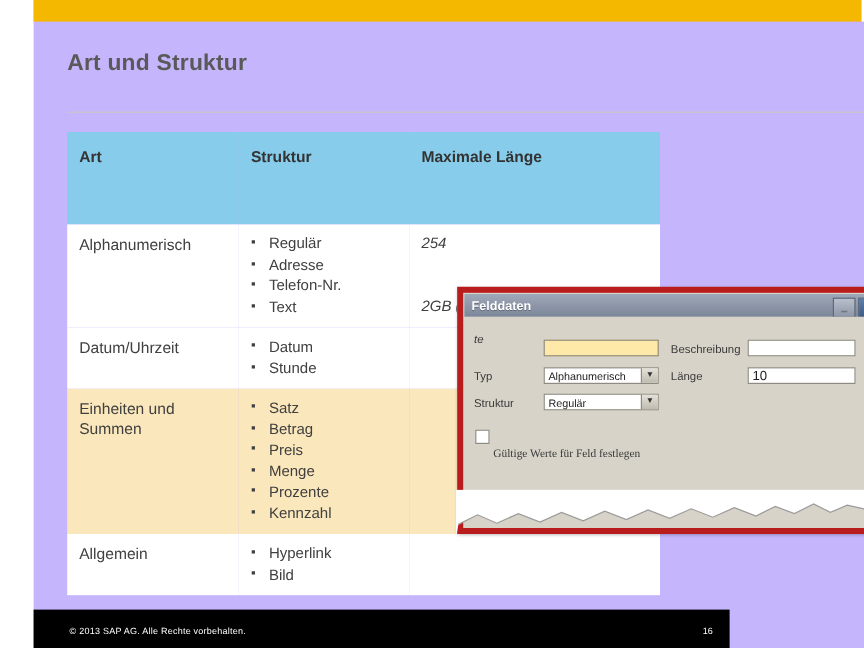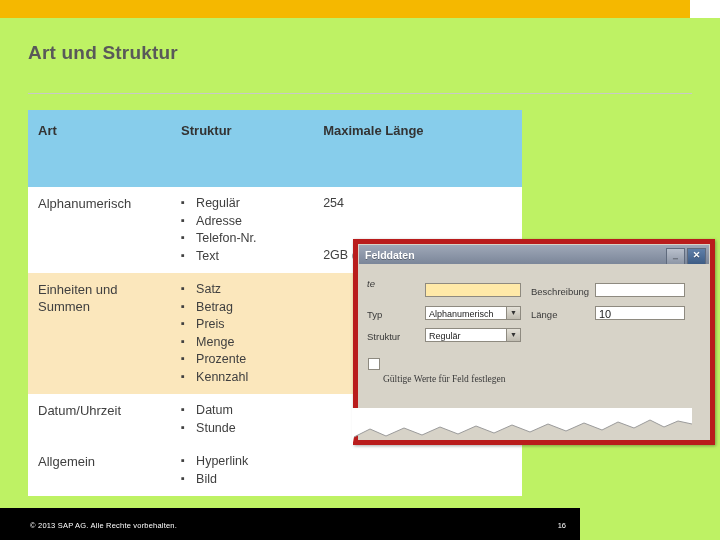--- a/index.html
+++ b/index.html
@@ -10,21 +10,22 @@
     width: 720px;
     height: 540px;
     background: #ffffff;
     font-family: "Liberation Sans", sans-serif;
     overflow: hidden;
     position: relative;
   }
   .slide {
     position: absolute;
     inset: 0;
-    background: #bef264;
+    background: #c4b5fd;
+    margin-left: 28px;
   }
   
   .topbar {
     position: absolute;
     left: 0;
     top: 0;
     width: 690px;
     height: 18px;
     background: #f5b800;
   }
@@ -109,20 +110,21 @@
     position: absolute;
     left: 0;
     top: -1px;
     font-size: 11px;
     color: #404040;
   }
   .plain {
     font-size: 12.5px;
     color: #404040;
     line-height: 17.5px;
+    font-style: italic;
   }
   .spacer-line { height: 17px; }
 
   
   .dlg {
     position: absolute;
     left: 353px;
     top: 239px;
     width: 336px;
     height: 196px;
@@ -294,20 +296,35 @@
       </td>
       <td class="col-c">
         <div class="plain">254</div>
         <div class="spacer-line"></div>
         <div class="spacer-line"></div>
         <div class="plain">2GB (Kopf) / 255KB Zeile</div>
       </td>
     </tr>
 
 
+    <tr class="row r-white">
+      <td class="col-a">
+        <div class="cell-label">Datum/Uhrzeit</div>
+      </td>
+      <td class="col-b">
+        <ul class="bullets">
+          <li>Datum</li>
+          <li>Stunde</li>
+        </ul>
+      </td>
+      <td class="col-c">
+        <div class="plain"></div>
+      </td>
+    </tr>
+
     <tr class="row r-cream">
       <td class="col-a">
         <div class="cell-label">Einheiten und Summen</div>
       </td>
       <td class="col-b">
         <ul class="bullets">
           <li>Satz</li>
           <li>Betrag</li>
           <li>Preis</li>
           <li>Menge</li>
@@ -315,35 +332,20 @@
           <li>Kennzahl</li>
         </ul>
       </td>
       <td class="col-c">
         <div class="plain"></div>
       </td>
     </tr>
 
     <tr class="row r-white">
       <td class="col-a">
-        <div class="cell-label">Datum/Uhrzeit</div>
-      </td>
-      <td class="col-b">
-        <ul class="bullets">
-          <li>Datum</li>
-          <li>Stunde</li>
-        </ul>
-      </td>
-      <td class="col-c">
-        <div class="plain"></div>
-      </td>
-    </tr>
-
-    <tr class="row r-white">
-      <td class="col-a">
         <div class="cell-label">Allgemein</div>
       </td>
       <td class="col-b">
         <ul class="bullets">
           <li>Hyperlink</li>
           <li>Bild</li>
         </ul>
       </td>
       <td class="col-c">
         <div class="plain"></div>

